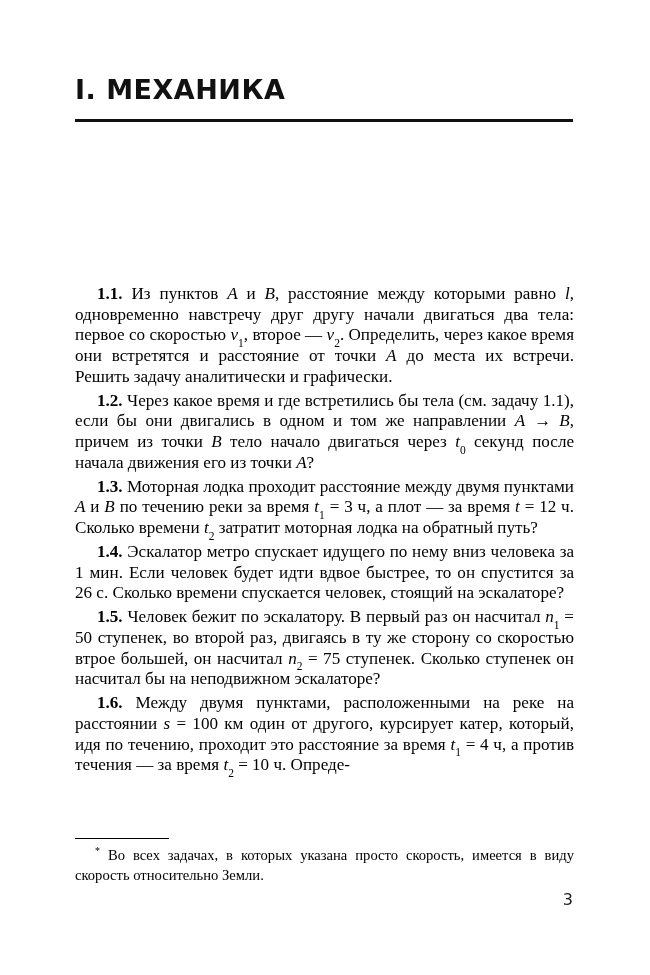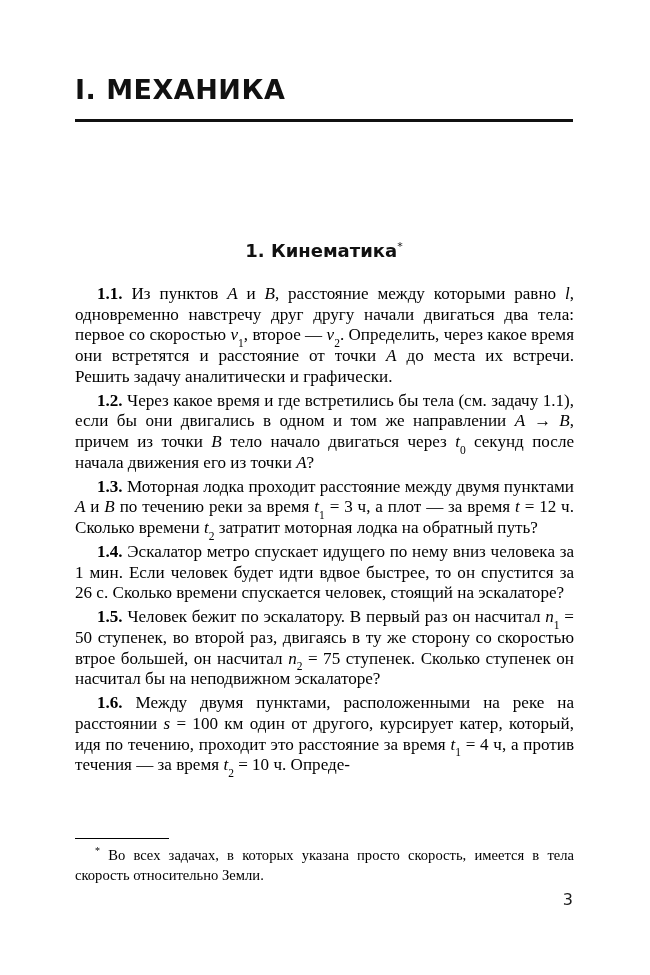--- a/index.html
+++ b/index.html
@@ -126,30 +126,29 @@
 </style>
 </head>
 <body>
 
 <div class="page">
 
   <div class="chapter-title">I. МЕХАНИКА</div>
 
   <div class="chapter-rule"></div>
 
-  <div class="section-heading"><span>1. Кинематика</span><sup>*</sup></div>
 
   <div class="body-block" id="body-block">
       <p class="problem"><span class="pnum">1.1.</span> <span>Из пунктов </span><i class="math">A</i><span> и </span><i class="math">B</i><span>, расстояние между которыми равно </span><i class="math">l</i><span>, одновременно навстречу друг другу начали двигаться два тела: первое со скоростью </span><i class="math">v</i><span class="sub" style="font-style: normal;">1</span><span>, второе — </span><i class="math">v</i><span class="sub" style="font-style: normal;">2</span><span>. Определить, через какое время они встретятся и расстояние от точки </span><i class="math">A</i><span> до места их встречи. Решить задачу аналитически и графически.</span></p>
       <p class="problem"><span class="pnum">1.2.</span> <span>Через какое время и где встретились бы тела (см. задачу 1.1), если бы они двигались в одном и том же направлении </span><i class="math">A</i><span> → </span><i class="math">B</i><span>, причем из точки </span><i class="math">B</i><span> тело начало двигаться через </span><i class="math">t</i><span class="sub" style="font-style: normal;">0</span><span> секунд после начала движения его из точки </span><i class="math">A</i><span>?</span></p>
       <p class="problem"><span class="pnum">1.3.</span> <span>Моторная лодка проходит расстояние между двумя пунктами </span><i class="math">A</i><span> и </span><i class="math">B</i><span> по течению реки за время </span><i class="math">t</i><span class="sub" style="font-style: normal;">1</span><span> = 3 ч, а плот — за время </span><i class="math">t</i><span> = 12 ч. Сколько времени </span><i class="math">t</i><span class="sub" style="font-style: normal;">2</span><span> затратит моторная лодка на обратный путь?</span></p>
       <p class="problem"><span class="pnum">1.4.</span> <span>Эскалатор метро спускает идущего по нему вниз человека за 1 мин. Если человек будет идти вдвое быстрее, то он спустится за 26 с. Сколько времени спускается человек, стоящий на эскалаторе?</span></p>
       <p class="problem"><span class="pnum">1.5.</span> <span>Человек бежит по эскалатору. В первый раз он насчитал </span><i class="math">n</i><span class="sub" style="font-style: normal;">1</span><span> = 50 ступенек, во второй раз, двигаясь в ту же сторону со скоростью втрое большей, он насчитал </span><i class="math">n</i><span class="sub" style="font-style: normal;">2</span><span> = 75 ступенек. Сколько ступенек он насчитал бы на неподвижном эскалаторе?</span></p>
       <p class="problem"><span class="pnum">1.6.</span> <span>Между двумя пунктами, расположенными на реке на расстоянии </span><i class="math">s</i><span> = 100 км один от другого, курсирует катер, который, идя по течению, проходит это расстояние за время </span><i class="math">t</i><span class="sub" style="font-style: normal;">1</span><span> = 4 ч, а против течения — за время </span><i class="math">t</i><span class="sub" style="font-style: normal;">2</span><span> = 10 ч. Опреде-</span></p>
     </div>
 
   <div class="footnote-rule"></div>
 
-  <div class="footnote"><sup>*</sup> <span>Во всех задачах, в которых указана просто скорость, имеется в тела скорость относительно Земли.</span></div>
+  <div class="footnote"><sup>*</sup> <span>Во всех задачах, в которых указана просто скорость, имеется в виду скорость относительно Земли.</span></div>
 
   <div class="page-number">3</div>
 
 </div>
 
 </body></html>

